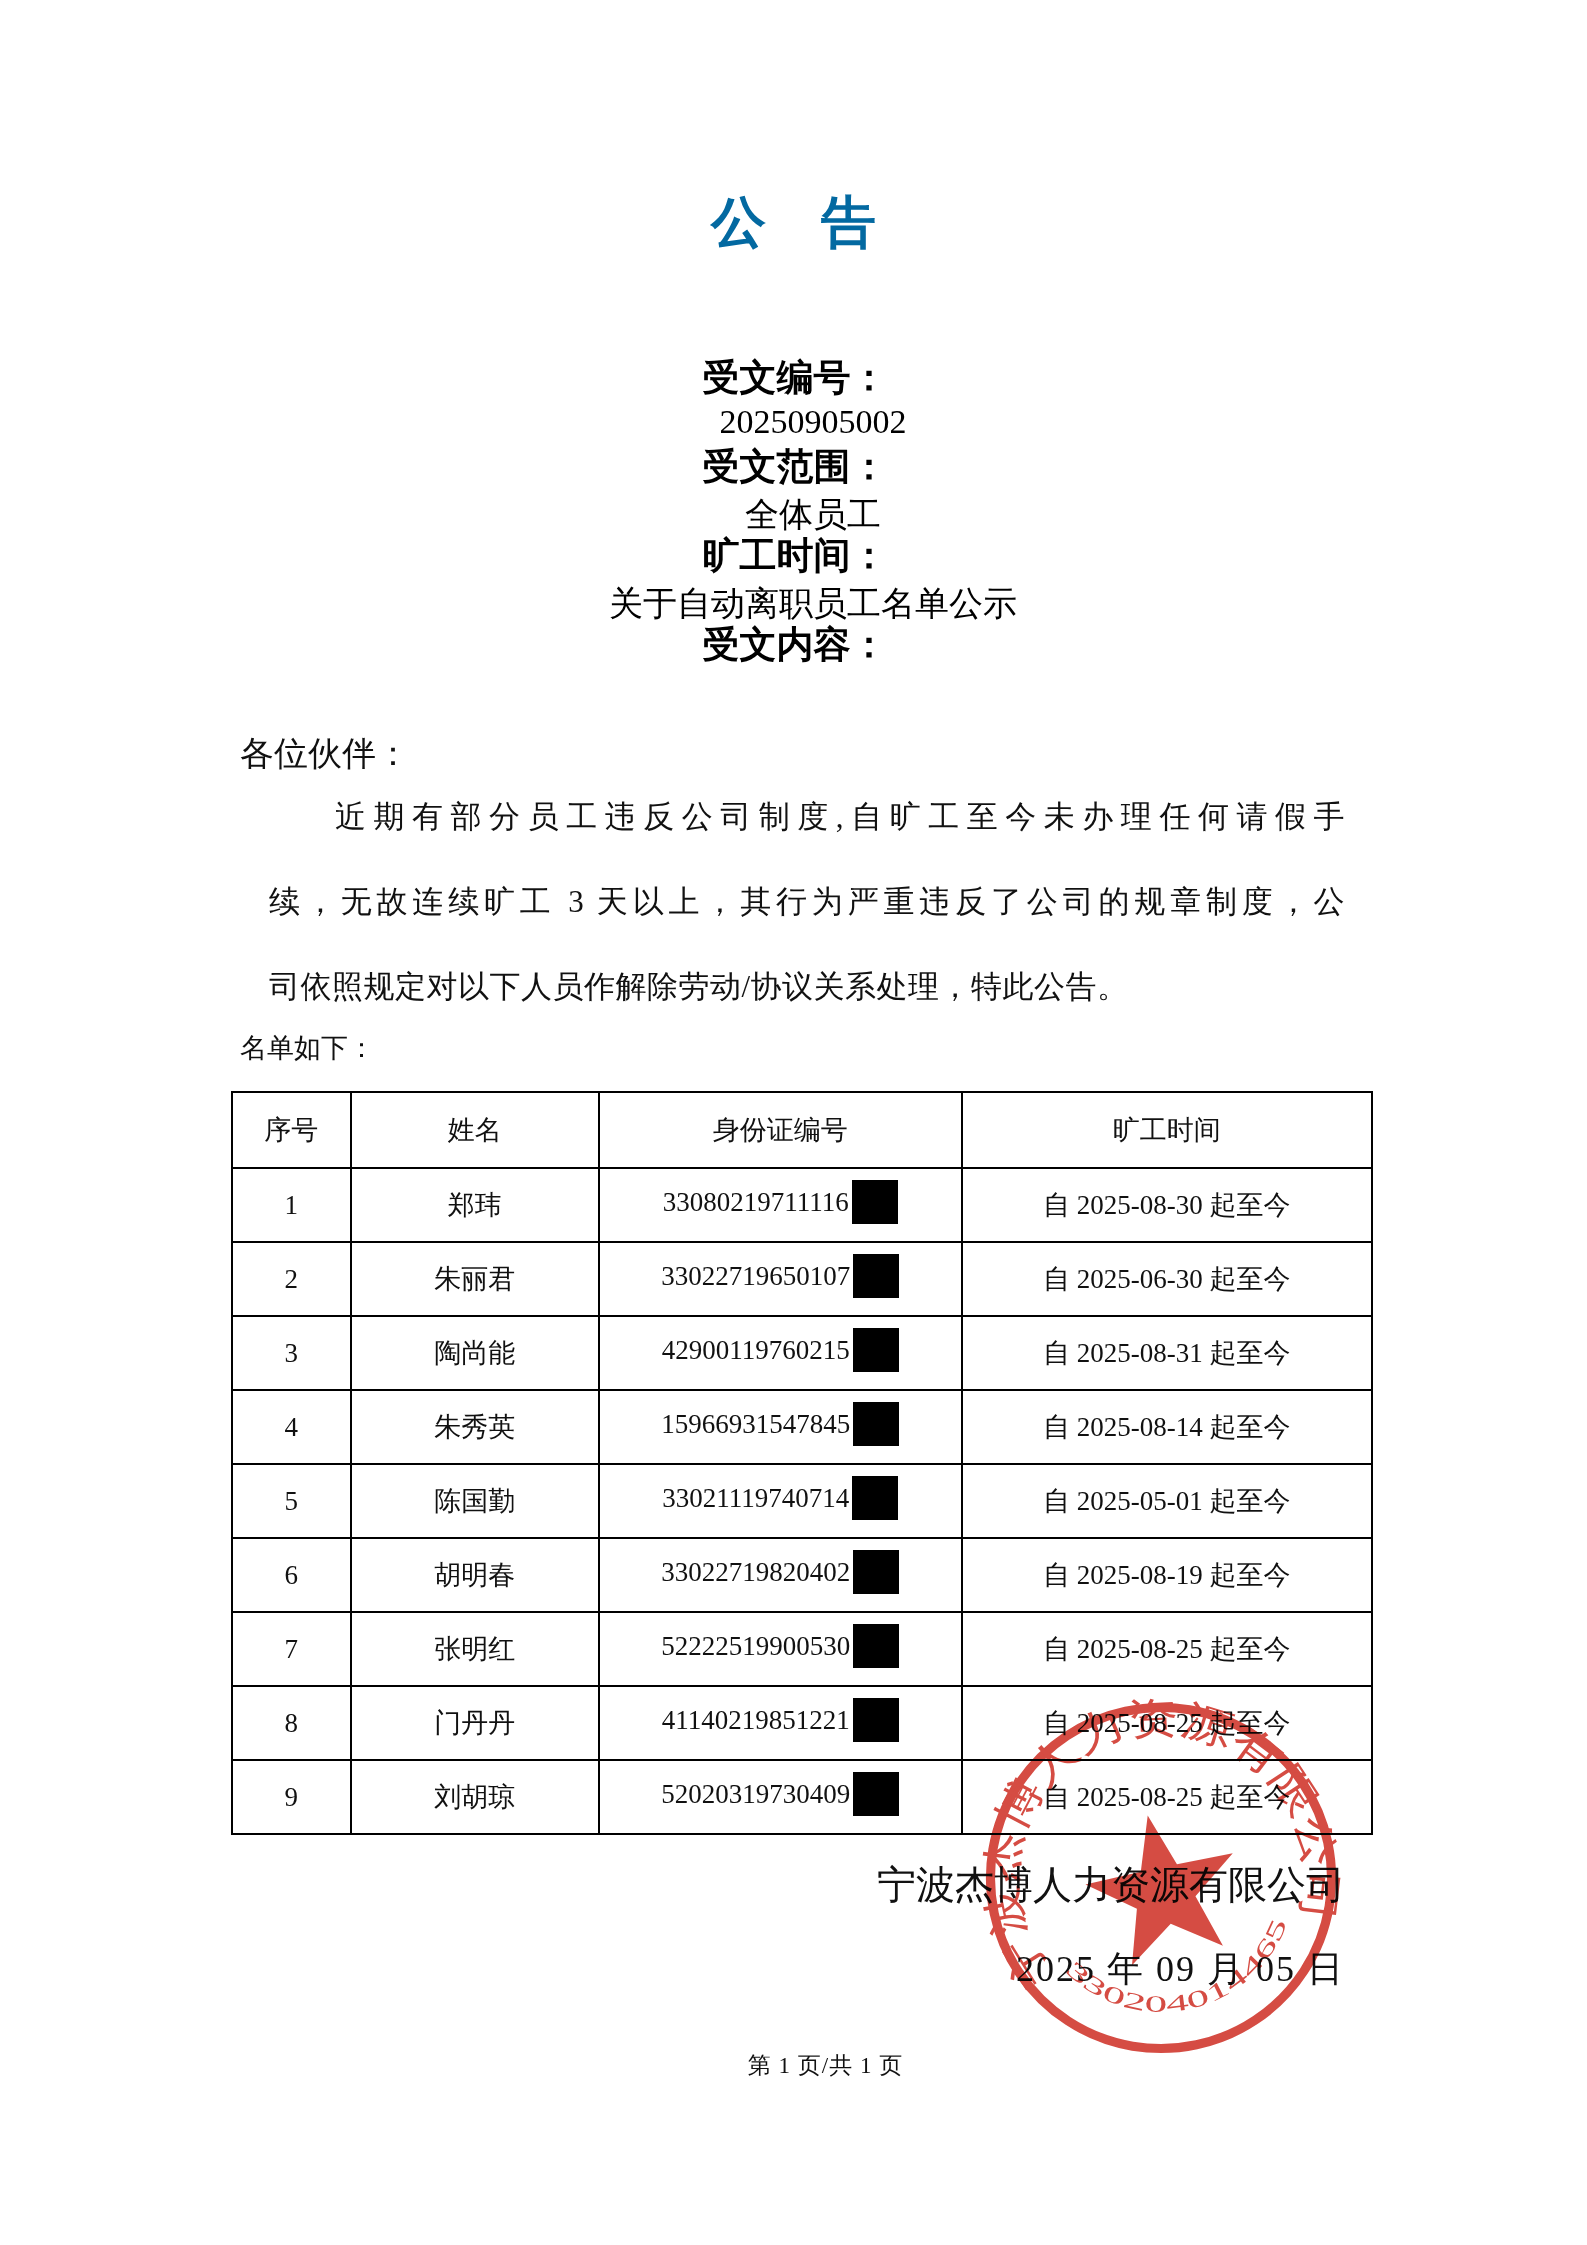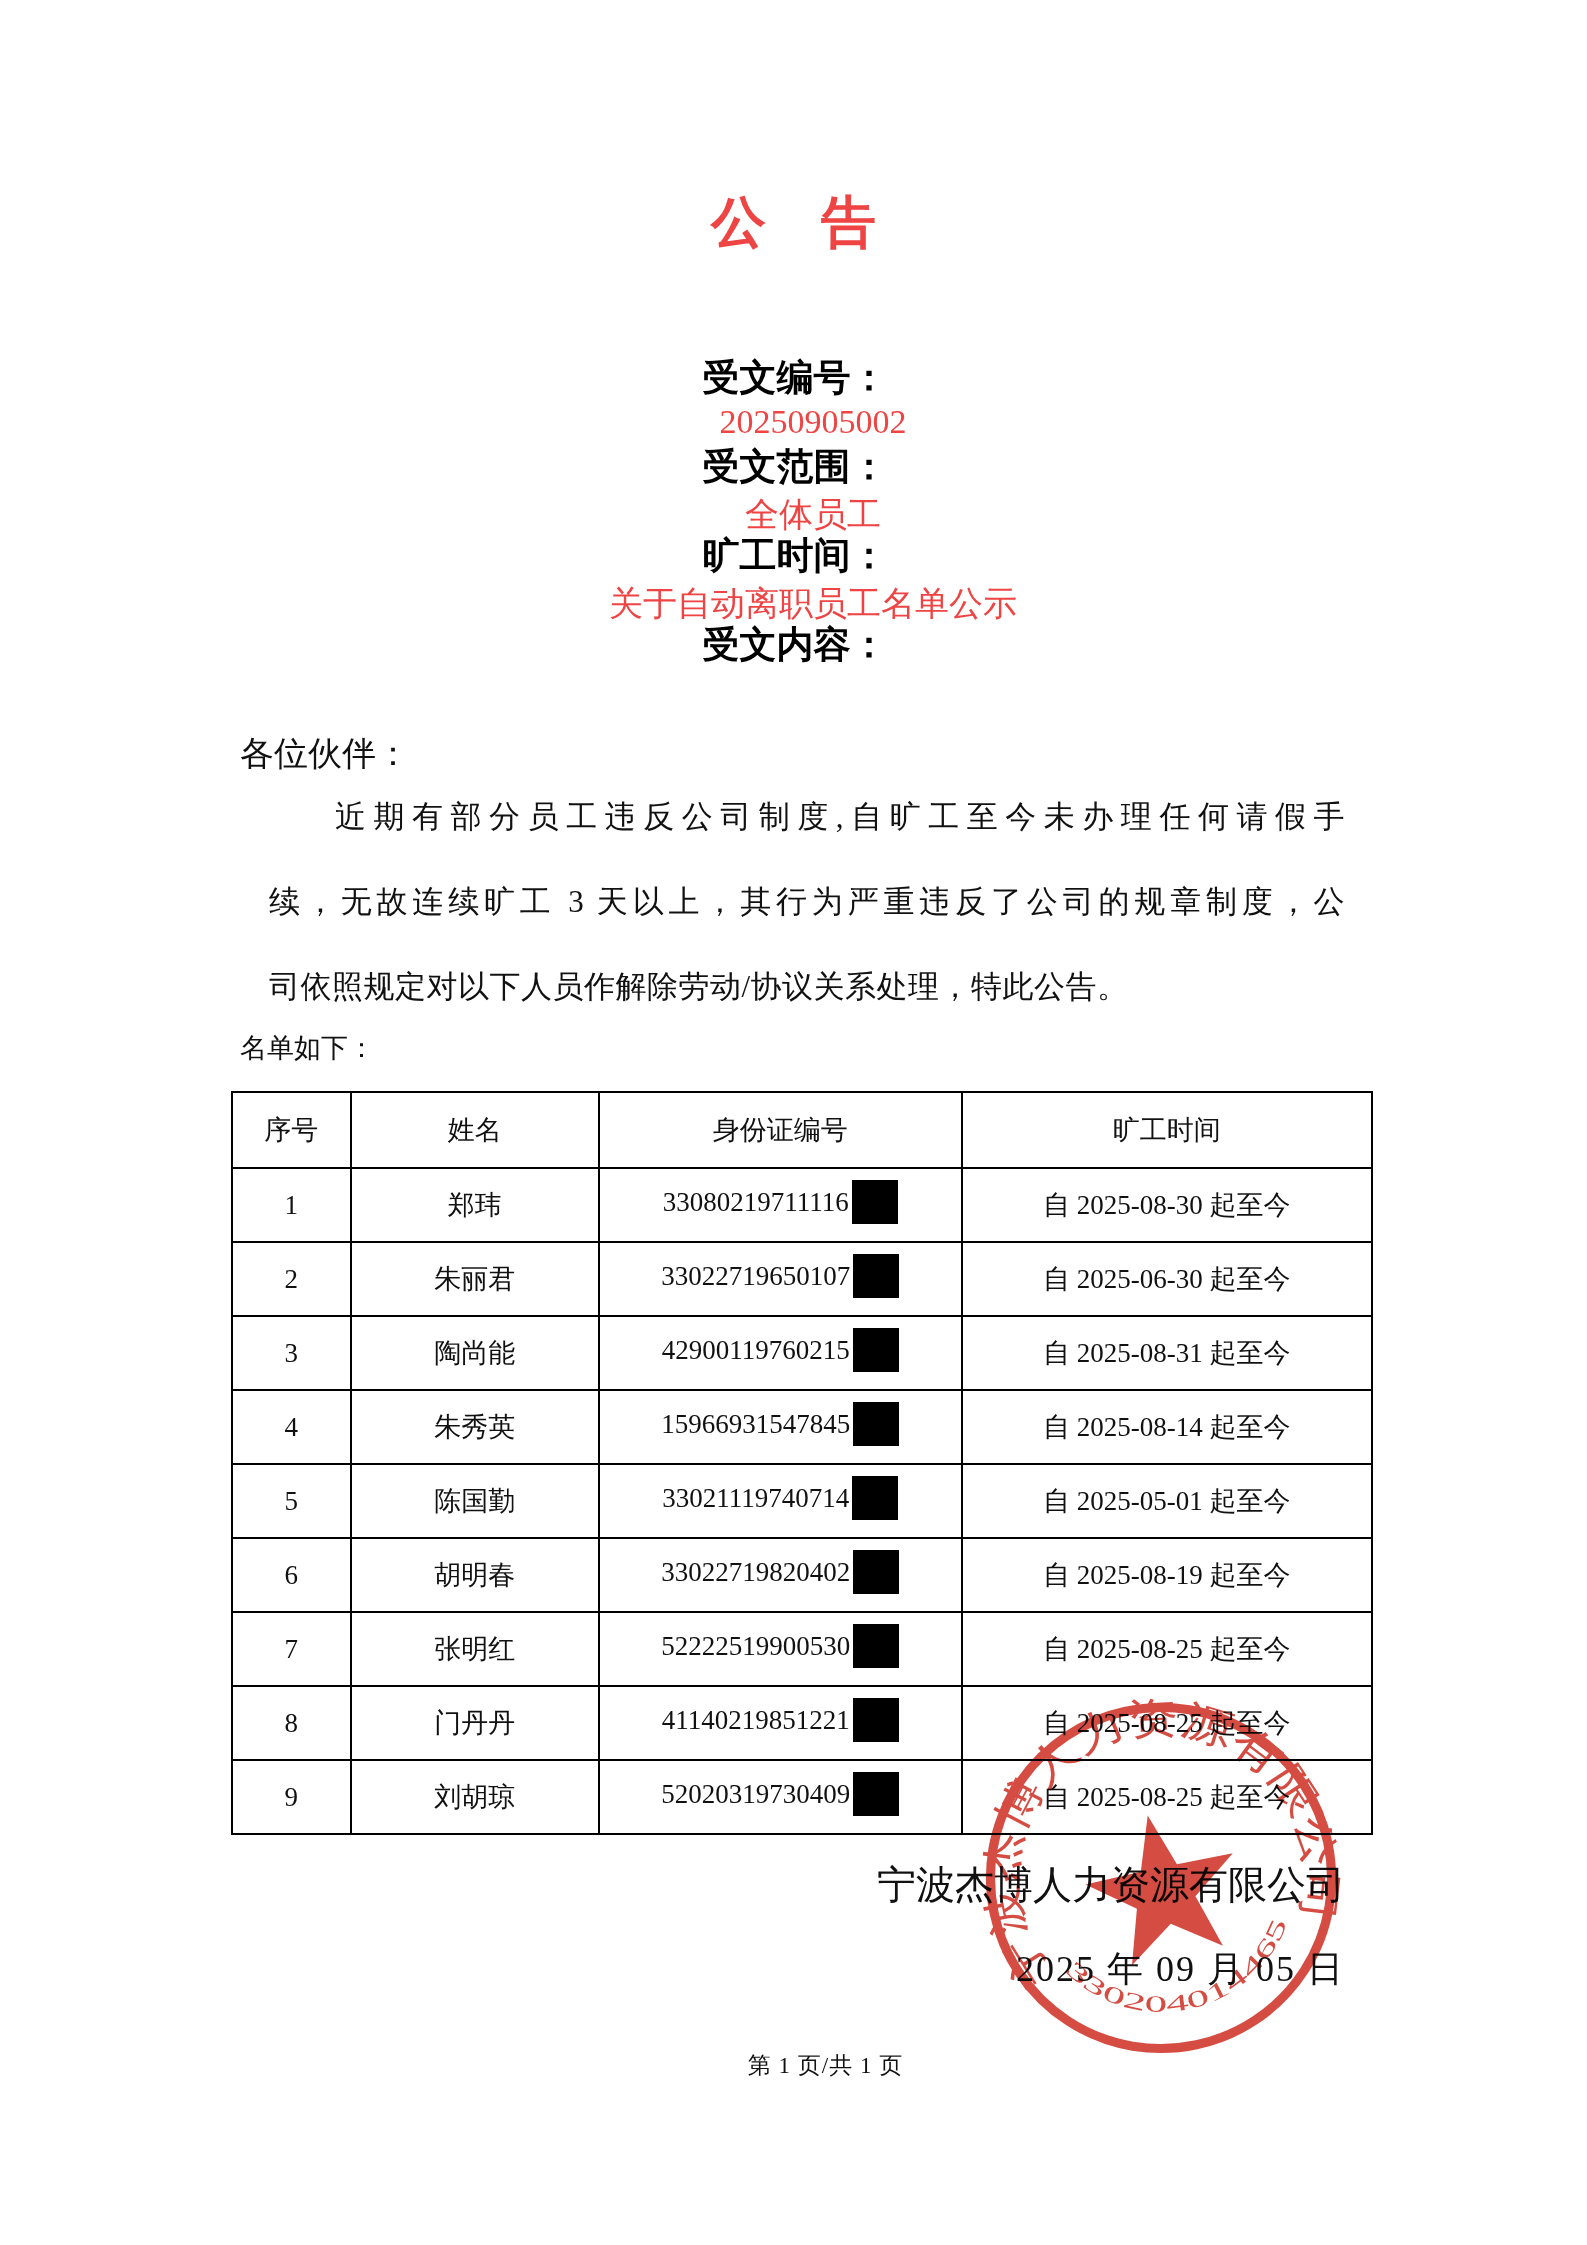--- a/index.html
+++ b/index.html
@@ -3,26 +3,26 @@
 <meta charset="utf-8">
 <style>
   html,body{margin:0;padding:0;background:#e8e8e8;}
   .page{
     position:relative;width:1587px;height:2245px;background:#ffffff;
     margin:0 auto;overflow:hidden;
     font-family:"Liberation Serif","DejaVu Serif",serif;color:#111;
   }
   .title{
     position:absolute;top:186px;left:0;width:100%;margin:0;
-    text-align:center;font-size:55px;font-weight:bold;color:#ef4444;
+    text-align:center;font-size:55px;font-weight:bold;color:#0369a1;
   }
   .fields{position:absolute;top:353px;left:240px;width:1110px;}
   .field-row{height:89px;display:flex;align-items:center;flex-direction:column;}
   .flabel{font-size:37px;font-weight:bold;color:#000;}
-  .fvalue{font-size:34px;margin-left:36px;color:#ef4444;}
+  .fvalue{font-size:34px;margin-left:36px;color:#000000;}
   .salutation{
     position:absolute;top:709px;left:240px;height:89px;
     display:flex;align-items:center;font-size:34px;
   }
   .para{position:absolute;top:774px;left:240px;width:1105px;}
   .pline{line-height:85px;font-size:31px;letter-spacing:0.5px;white-space:nowrap;margin-left:29px;}
   .pline.just{white-space:normal;text-align:justify;text-align-last:justify;}
   .pline.indent{text-indent:66px;}
   .list-heading{
     position:absolute;top:1028px;left:240px;

